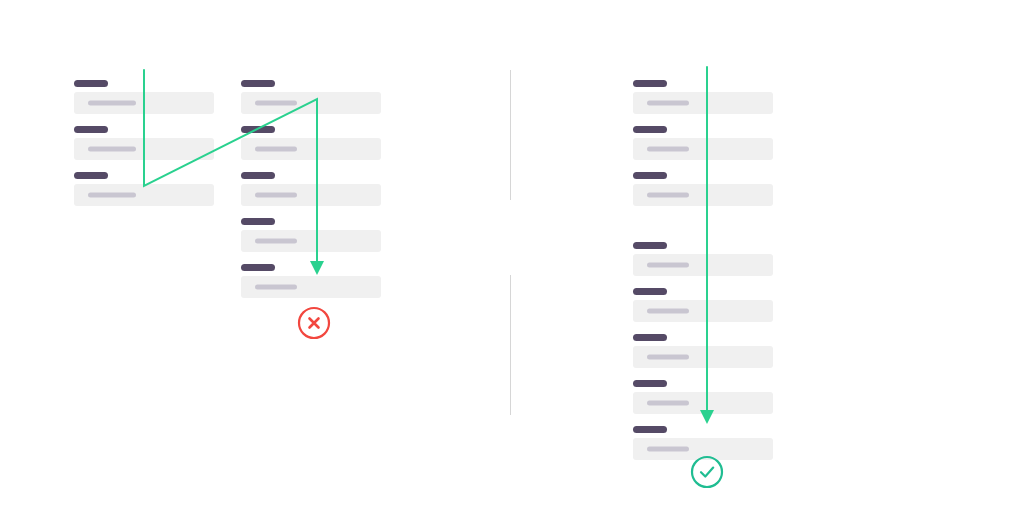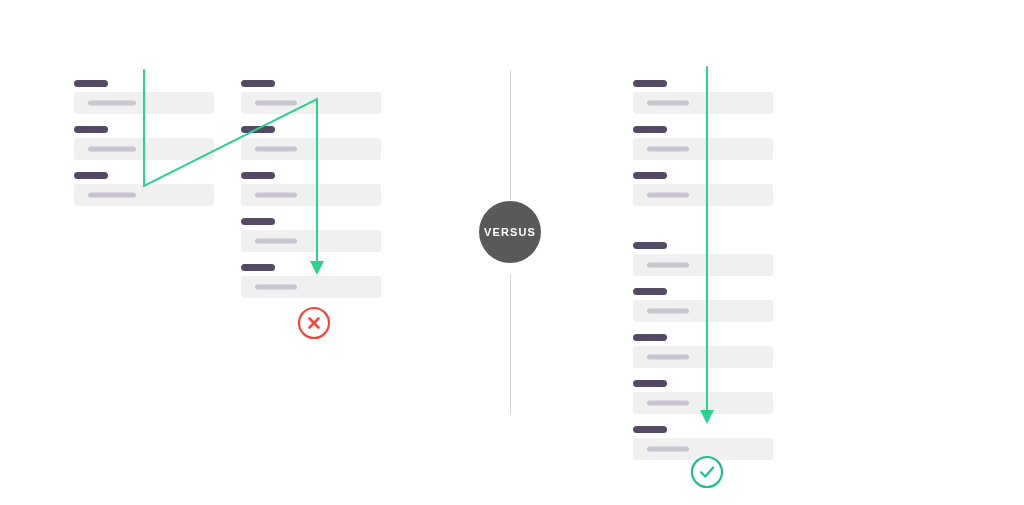--- a/index.html
+++ b/index.html
@@ -212,23 +212,20 @@
   <svg class="arrow-layer" viewBox="0 0 1024 505" xmlns="http://www.w3.org/2000/svg">
     <polyline id="zigzag-path" fill="none" stroke="#2ad18f" stroke-width="2" stroke-linecap="round" stroke-linejoin="miter" points="144,70 144,186 317,99 317,262"></polyline>
     <polygon id="zigzag-head" fill="#2ad18f" points="317,275 310,261 324,261"></polygon>
     <polyline id="straight-path" fill="none" stroke="#2ad18f" stroke-width="2" stroke-linecap="round" stroke-linejoin="miter" points="707,67 707,411"></polyline>
     <polygon id="straight-head" fill="#2ad18f" points="707,424 700,410 714,410"></polygon>
   </svg>
 
   <div id="divider-top" class="divider" style="left: 510px; top: 70px; height: 130px; background: rgb(214, 214, 214);"></div>
   <div id="divider-bottom" class="divider" style="left: 510px; top: 275px; height: 140px; background: rgb(214, 214, 214);"></div>
 
-  <div id="versus-badge" class="versus-badge" style="width: 62px; height: 62px; left: 479px; top: 201px; background: rgb(89, 89, 89);">
-    <span class="versus-text">VERSUS</span>
-  </div>
 
   <div id="verdict-error" class="verdict" style="left: 297px; top: 306px;">
     <svg viewBox="0 0 34 34" xmlns="http://www.w3.org/2000/svg">
       <circle cx="17" cy="17" r="15" fill="none" stroke="#f2473f" stroke-width="2.2"></circle>
       <path d="M12.5 12.5 L21.5 21.5 M21.5 12.5 L12.5 21.5" stroke="#f2473f" stroke-width="2.6" stroke-linecap="round"></path>
     </svg>
   </div>
 
   <div id="verdict-success" class="verdict" style="left: 690px; top: 455px;">
     <svg viewBox="0 0 34 34" xmlns="http://www.w3.org/2000/svg">

